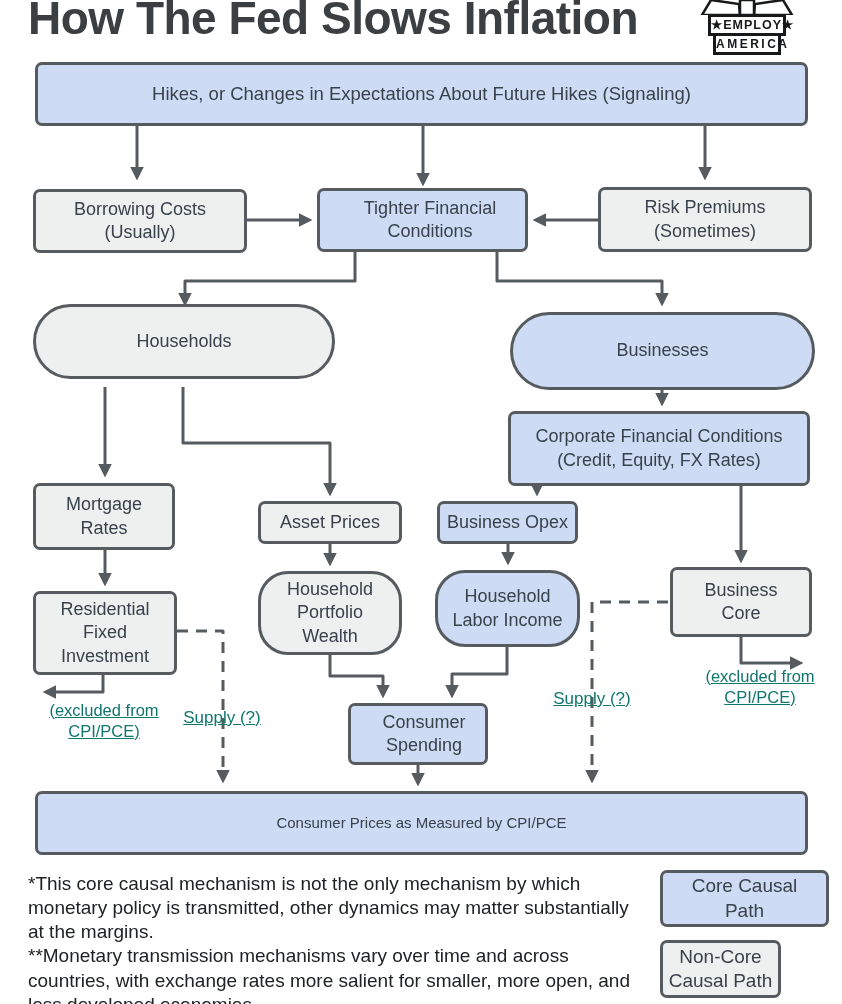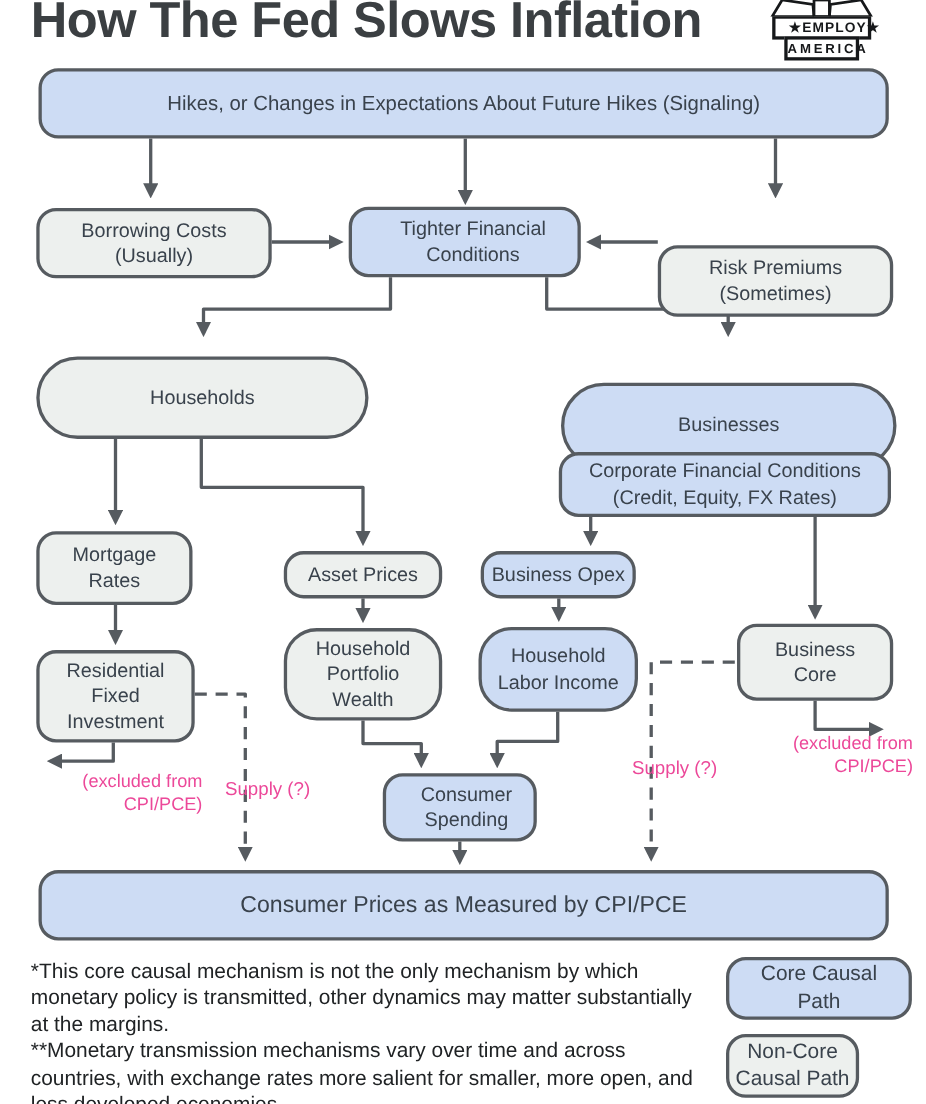--- a/index.html
+++ b/index.html
@@ -12,41 +12,41 @@
     position:absolute;left:28px;top:-9px;width:680px;
     font-size:46px;font-weight:bold;color:#3b3f42;letter-spacing:-0.5px;
     white-space:nowrap;
   }
   #logo{position:absolute;left:698px;top:0;width:98px;text-align:center;}
   #logo .crown{display:block;margin:0 auto -1px auto;}
   #logo .lbox{
     border:3px solid #16181a;background:#fff;color:#16181a;
     font-weight:bold;margin:0 auto;line-height:1.05;
   }
-  #logo .employ{width:72px;font-size:12.5px;letter-spacing:1px;padding:2px 0 1px 12px;}
+  #logo .employ{width:72px;font-size:12.5px;letter-spacing:1px;padding:2px 0 1px 0;}
   #logo .america{width:62px;font-size:12px;letter-spacing:2.5px;padding:2px 0 1px 0;margin-top:-3px;}
   
   #conns{position:absolute;left:0;top:0;z-index:1;}
   .conn{fill:none;stroke:#565b60;stroke-width:3;stroke-linejoin:round;}
   .dashed{stroke-dasharray:11 8;}
   
   .node{
     position:absolute;z-index:2;box-sizing:border-box;
     display:flex;align-items:center;justify-content:center;text-align:center;
-    border:3px solid #565b60;border-radius:18px;
+    border:3px solid #565b60;border-radius:7px;
     color:#39424c;font-size:18px;line-height:1.28;white-space:pre-line;
     background:#edf0ee;
   }
   .core{background:#cddcf4;}
   .pill{border-radius:40px;}
   .soft{border-radius:30px;}
   
   .flabel{
-    position:absolute;z-index:2;text-align:right;color:#ec4899;
-    font-size:16.5px;line-height:1.28;white-space:pre-line;
+    position:absolute;z-index:2;text-align:center;color:#0f766e;
+    font-size:16.5px;line-height:1.28;white-space:pre-line;text-decoration:underline;
   }
   
   #footnotes{
     position:absolute;left:28px;top:872px;width:630px;z-index:2;
     color:#202325;font-size:19px;line-height:1.27;
   }
   #footnotes p{margin:0;white-space:pre-line;}
   
   .legend{font-size:19px;}
 </style>
@@ -100,28 +100,28 @@
   </svg>
 
   <div class="node core" style="left:35px;top:62px;width:773px;height:64px;font-size:18.5px;">Hikes, or Changes in Expectations About Future Hikes (Signaling)</div>
 
   <div class="node" style="left:33px;top:189px;width:214px;height:64px;">Borrowing Costs
 (Usually)</div>
 
   <div class="node core" style="left:317px;top:188px;width:211px;height:64px;padding-left:15px;">Tighter Financial
 Conditions</div>
 
-  <div class="node" style="left:598px;top:187px;width:214px;height:65px;margin-top:36px;">Risk Premiums
+  <div class="node" style="left:598px;top:187px;width:214px;height:65px;">Risk Premiums
 (Sometimes)</div>
 
-  <div class="node pill" style="left:33px;top:324px;width:302px;height:75px;">Households</div>
+  <div class="node pill" style="left:33px;top:304px;width:302px;height:75px;">Households</div>
 
-  <div class="node pill core" style="left:510px;top:312px;width:305px;height:78px;margin-top:36px;">Businesses</div>
+  <div class="node pill core" style="left:510px;top:312px;width:305px;height:78px;">Businesses</div>
 
-  <div class="node core" style="left:508px;top:411px;width:302px;height:59px;">Corporate Financial Conditions
+  <div class="node core" style="left:508px;top:411px;width:302px;height:75px;">Corporate Financial Conditions
 (Credit, Equity, FX Rates)</div>
 
   <div class="node" style="left:33px;top:483px;width:142px;height:67px;">Mortgage
 Rates</div>
 
   <div class="node" style="left:258px;top:501px;width:144px;height:43px;">Asset Prices</div>
 
   <div class="node core" style="left:437px;top:501px;width:141px;height:43px;">Business Opex</div>
 
   <div class="node" style="left:670px;top:567px;width:142px;height:70px;">Business
@@ -134,21 +134,21 @@
   <div class="node soft" style="left:258px;top:571px;width:144px;height:84px;">Household
 Portfolio
 Wealth</div>
 
   <div class="node soft core" style="left:435px;top:570px;width:145px;height:77px;">Household
 Labor Income</div>
 
   <div class="node core" style="left:348px;top:703px;width:140px;height:62px;padding-left:12px;">Consumer
 Spending</div>
 
-  <div class="node core" style="left:35px;top:791px;width:773px;height:64px;font-size:21px;">Consumer Prices as Measured by CPI/PCE</div>
+  <div class="node core" style="left:35px;top:791px;width:773px;height:64px;font-size:15px;">Consumer Prices as Measured by CPI/PCE</div>
 
   <div class="flabel" style="left:24px;top:700px;width:160px;">(excluded from
 CPI/PCE)</div>
 
   <div class="flabel" style="left:162px;top:707px;width:120px;font-size:17px;">Supply (?)</div>
 
   <div class="flabel" style="left:532px;top:688px;width:120px;font-size:17px;">Supply (?)</div>
 
   <div class="flabel" style="left:690px;top:666px;width:140px;">(excluded from
 CPI/PCE)</div>

